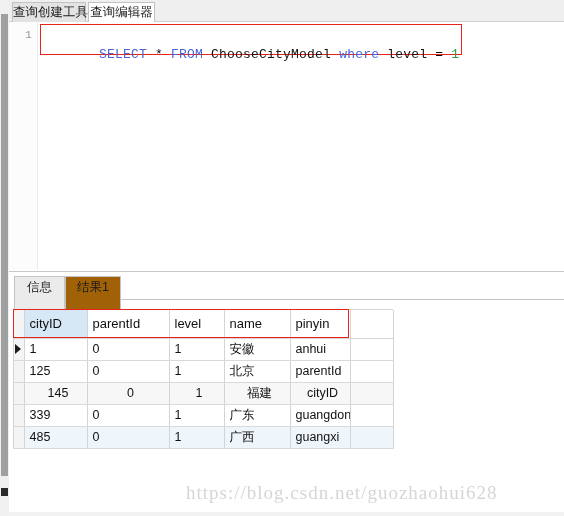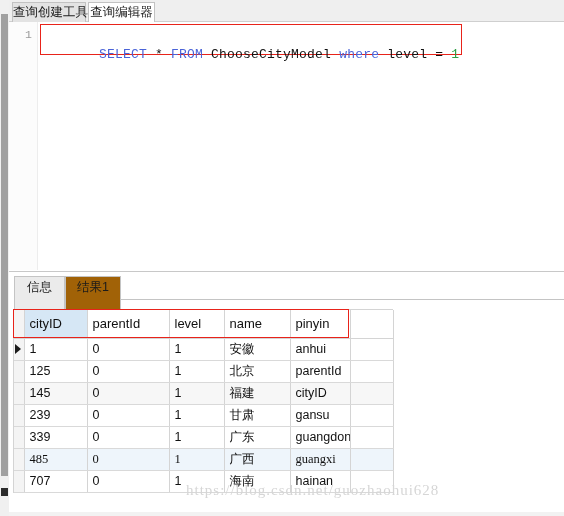--- a/index.html
+++ b/index.html
@@ -253,22 +253,22 @@
   .row-arrow {
     position: absolute;
     left: 1px;
     top: 5px;
     width: 0;
     height: 0;
     border-left: 6px solid #1c1c1c;
     border-top: 5px solid transparent;
     border-bottom: 5px solid transparent;
   }
-  tr.alt td { background: #f7f7f7; }
-  tr.sel td { background: #eef5fb; font-family: Liberation Serif, serif; }
+  tr.alt td { background: #f7f7f7; text-align: center; }
+  tr.sel td { background: #eef5fb; }
   tr.sel td.c-indicator,
   tr.alt td.c-indicator { background: #f4f4f4; }
 
   
   .hdr-redbox {
     position: absolute;
     left: 13px;
     top: 309px;
     width: 336px;
     height: 29px;
@@ -277,21 +277,21 @@
     pointer-events: none;
     z-index: 5;
   }
 
   
   .watermark {
     position: absolute;
     left: 186px;
     top: 482px;
     font-family: "Liberation Serif", "DejaVu Serif", serif;
-    font-size: 15px;
+    font-size: 19px;
     color: #d6d6d6;
     letter-spacing: 1px;
     white-space: nowrap;
     z-index: 4;
     pointer-events: none;
   }
 
   
   .bottom-strip {
     position: absolute;
@@ -382,54 +382,36 @@
           <td class="c-indicator"></td>
           <td>145</td>
           <td>0</td>
           <td>1</td>
           <td>福建</td>
           <td>cityID</td>
           <td></td>
         </tr>
         <tr>
           <td class="c-indicator"></td>
-          <td>239</td>
-          <td>0</td>
-          <td>1</td>
-          <td>甘肃</td>
-          <td>gansu</td>
-          <td></td>
-        </tr>
-        <tr>
-          <td class="c-indicator"></td>
           <td>339</td>
           <td>0</td>
           <td>1</td>
           <td>广东</td>
           <td>guangdong</td>
           <td></td>
         </tr>
         <tr class="sel">
           <td class="c-indicator"></td>
           <td>485</td>
           <td>0</td>
           <td>1</td>
           <td>广西</td>
           <td>guangxi</td>
           <td></td>
         </tr>
-        <tr>
-          <td class="c-indicator"></td>
-          <td>707</td>
-          <td>0</td>
-          <td>1</td>
-          <td>海南</td>
-          <td>hainan</td>
-          <td></td>
-        </tr>
       </tbody>
     </table>
   </div>
 
   <div class="hdr-redbox"></div>
 
   <div class="watermark">https://blog.csdn.net/guozhaohui628</div>
 
   <div class="bottom-strip"></div>
 

